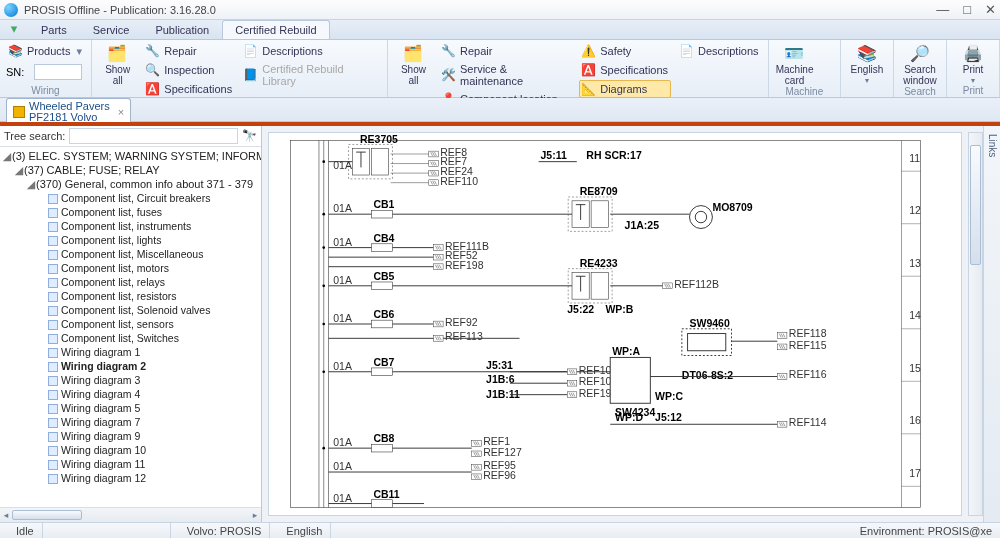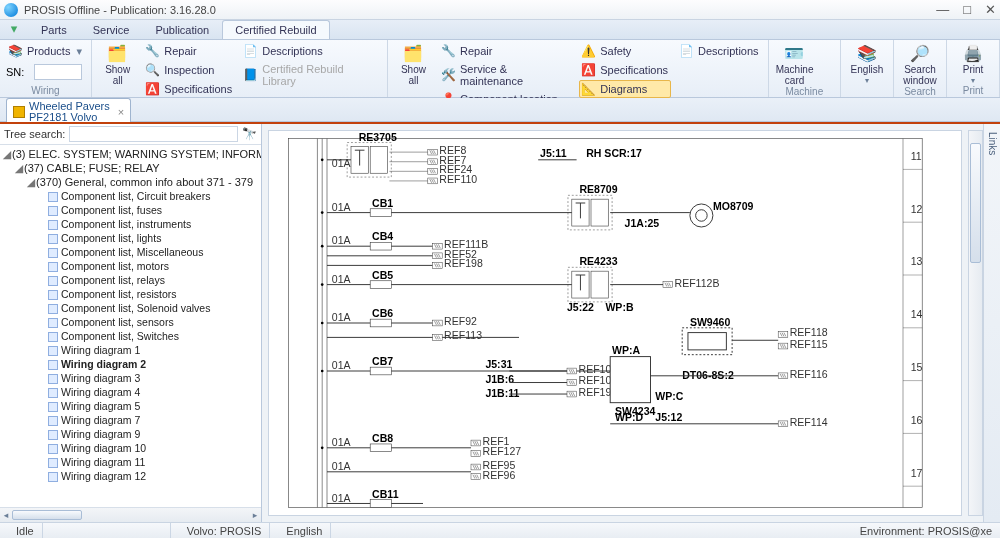--- a/index.html
+++ b/index.html
@@ -35,21 +35,21 @@
 .sn-row { display:flex; align-items:center; gap:10px; margin-top:2px; }
 .sn-row input { width:48px; height:16px; border:1px solid #b9c8dc; font-size:10px; padding:0 2px; }
 
 
 .pub-bar { height:24px; background: linear-gradient(#eaf0f8,#dfe8f3); border-bottom:1px solid #b9c8dc; display:flex; align-items:flex-start; padding-left:6px; }
 .pub-tab { background:#fff; border:1px solid #9fb4cf; border-bottom:none; border-radius:3px 3px 0 0; padding:2px 6px; display:flex; align-items:center; gap:4px; font-size:10px; color:#1a4e8a; }
 .pub-tab .x { color:#888; margin-left:4px; cursor:default; }
 .pub-icon { width:12px; height:12px; background:#f0b400; border:1px solid #b07f00; }
 
 
-.main { flex:1; display:flex; min-height:0; border-top:2px solid #c2410c; }
+.main { flex:1; display:flex; min-height:0; border-top:4px solid #c2410c; }
 .tree-pane { width:262px; border-right:1px solid #b9c8dc; display:flex; flex-direction:column; background:#fff; }
 .tree-head { display:flex; align-items:center; padding:2px 4px; border-bottom:1px solid #d7dfe9; }
 .tree-head input { flex:1; border:1px solid #cbd6e4; height:16px; padding:0 3px; font-size:10px; }
 .tree-head .bino { margin-left:4px; color:#59708d; font-size:12px; }
 .tree-body { flex:1; overflow:hidden; padding:2px 0 2px 2px; position:relative; }
 .tree-body ul { list-style:none; }
 .tree-body li { white-space:nowrap; line-height:14px; font-size:10.5px; color:#222; }
 .tw { display:inline-block; width:10px; text-align:center; color:#777; }
 .doc-ic { display:inline-block; width:10px; height:10px; background:#e0ecff; border:1px solid #8faee0; margin-right:3px; vertical-align:middle; }
 .tree-body .lvl1 { padding-left:0px; }

